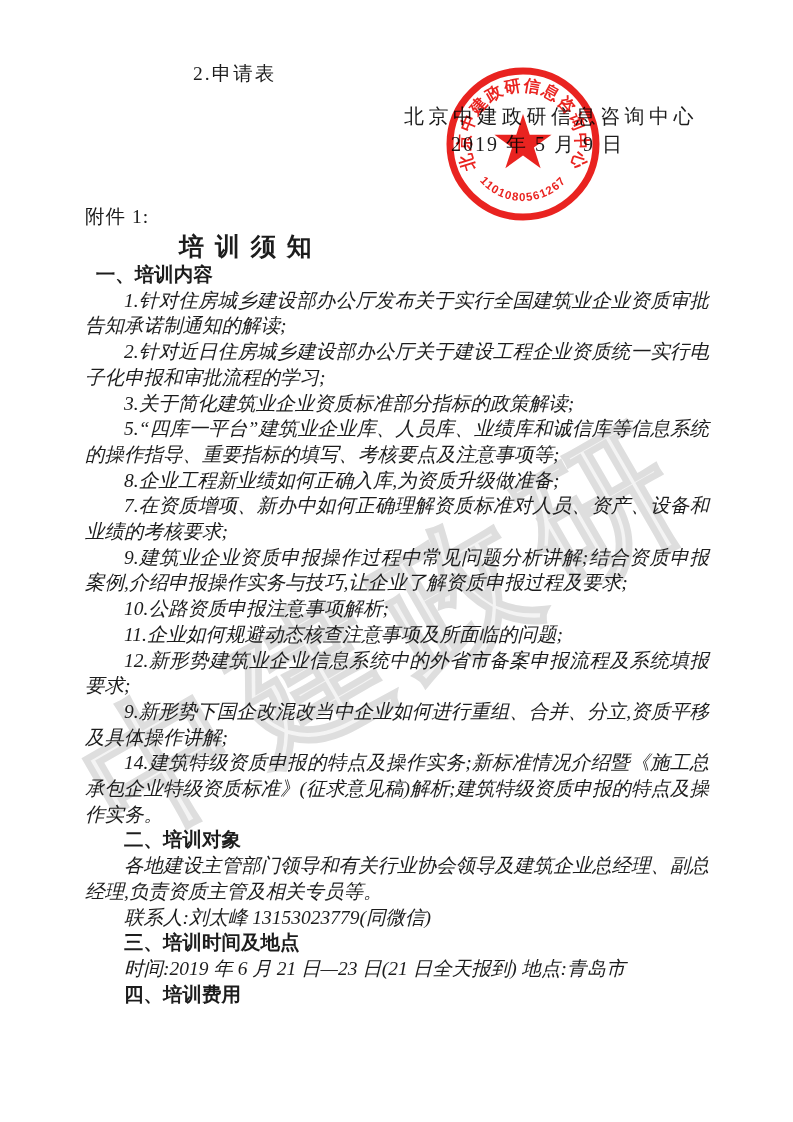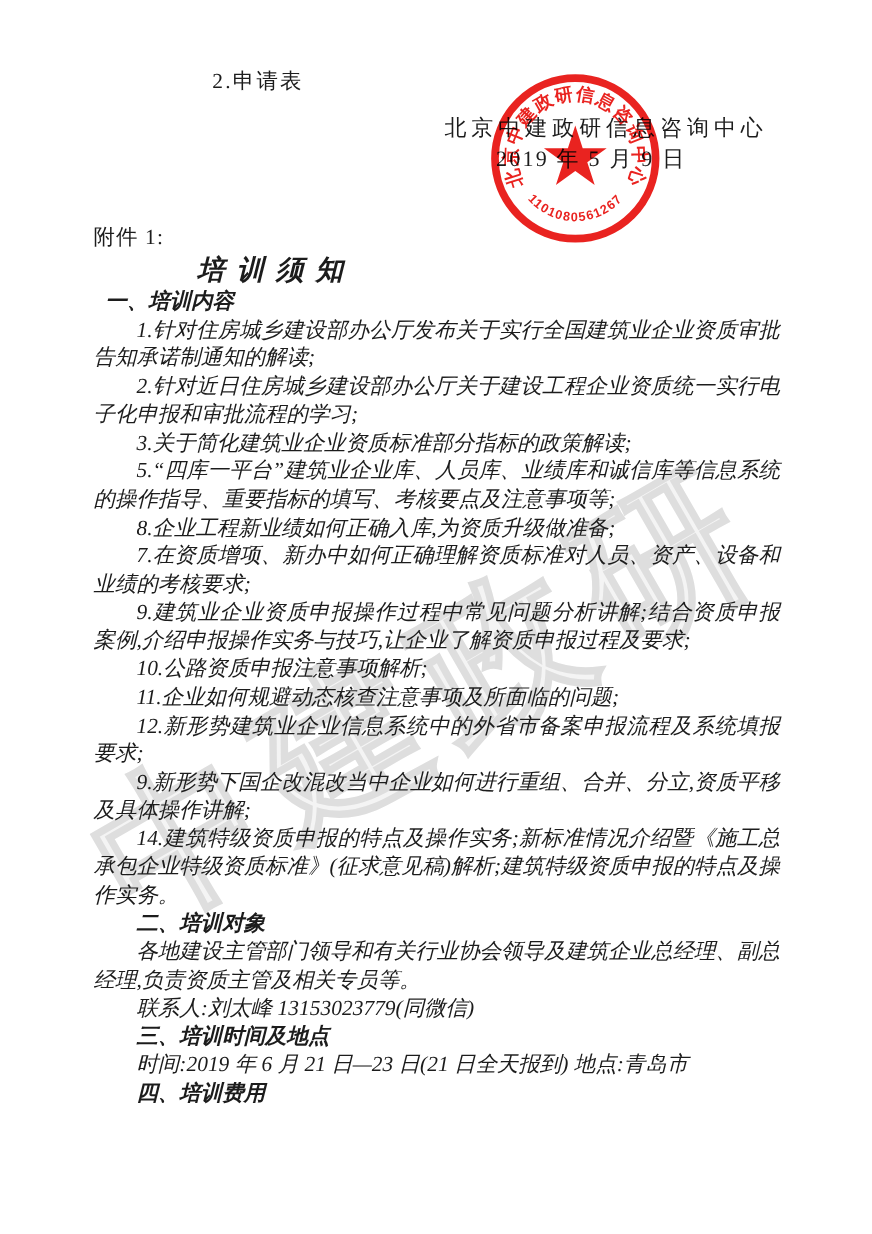--- a/index.html
+++ b/index.html
@@ -52,29 +52,27 @@
     font-size:19.5px;line-height:25.7px;
     text-align:justify;
     z-index:1;
   }
   .attach-label{line-height:26px;letter-spacing:1px;}
   .doc-title{
     margin:0 0 0 94px;
     font-size:25px;line-height:32px;
     font-weight:bold;letter-spacing:2px;
     font-family:"Liberation Sans", sans-serif;
-    font-style:italic;
   }
   .sec-heading{
     margin:0;
     font-size:19.5px;line-height:25.7px;
     font-weight:bold;
     text-indent:2em;
     font-family:"Liberation Sans", sans-serif;
-    font-style:italic;
   }
   .sec-heading.first{text-indent:0.55em;}
   .content p{margin:0;text-indent:2em;font-style:italic;}
   .stamp text{font-family:"Liberation Sans", sans-serif;}
 </style>
 </head>
 <body>
 
 <div class="page">
 

